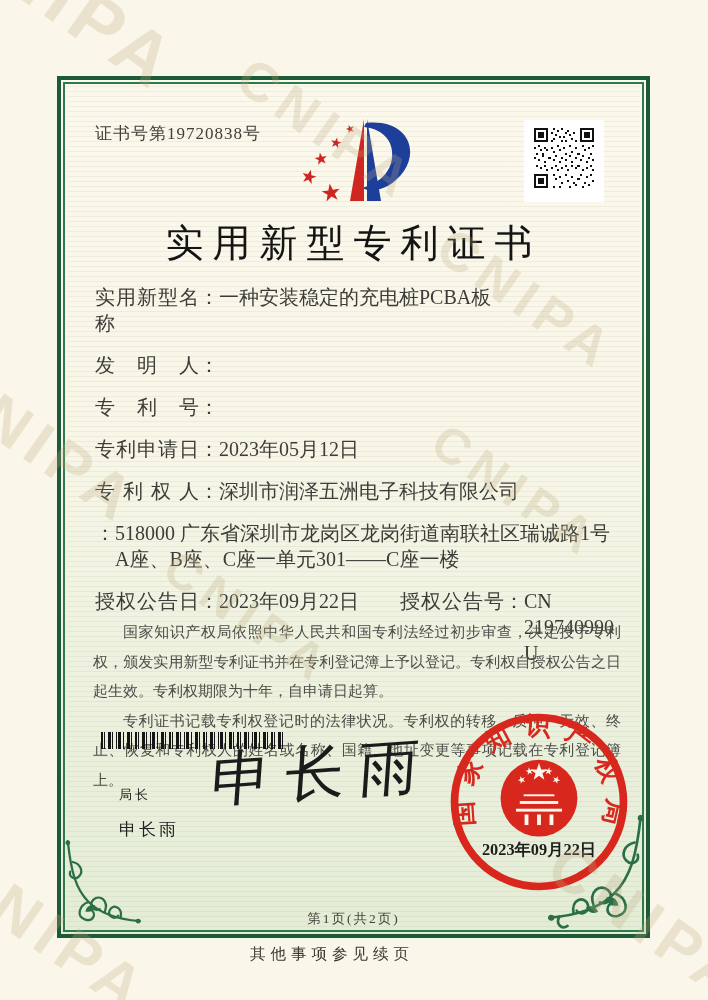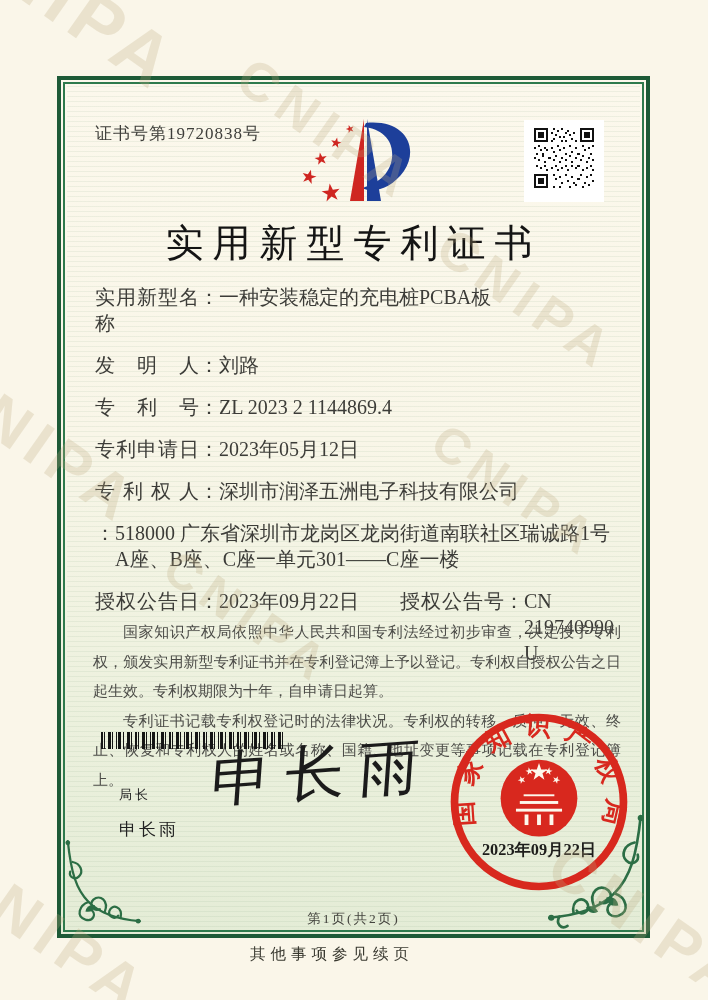--- a/index.html
+++ b/index.html
@@ -133,26 +133,24 @@
 
     <div class="fields">
       <div class="frow">
         <span class="flabel">实用新型名称</span>
           <span class="fcolon">：</span>
           <span class="fval">一种安装稳定的充电桩PCBA板</span>
       </div>
       <div class="frow">
         <span class="flabel">发明人</span>
           <span class="fcolon">：</span>
-          <span class="fval">刘路</span>
       </div>
       <div class="frow">
         <span class="flabel">专利号</span>
           <span class="fcolon">：</span>
-          <span class="fval">ZL 2023 2 1144869.4</span>
       </div>
       <div class="frow">
         <span class="flabel">专利申请日</span>
           <span class="fcolon">：</span>
           <span class="fval">2023年05月12日</span>
       </div>
       <div class="frow">
         <span class="flabel">专利权人</span>
           <span class="fcolon">：</span>
           <span class="fval">深圳市润泽五洲电子科技有限公司</span>

